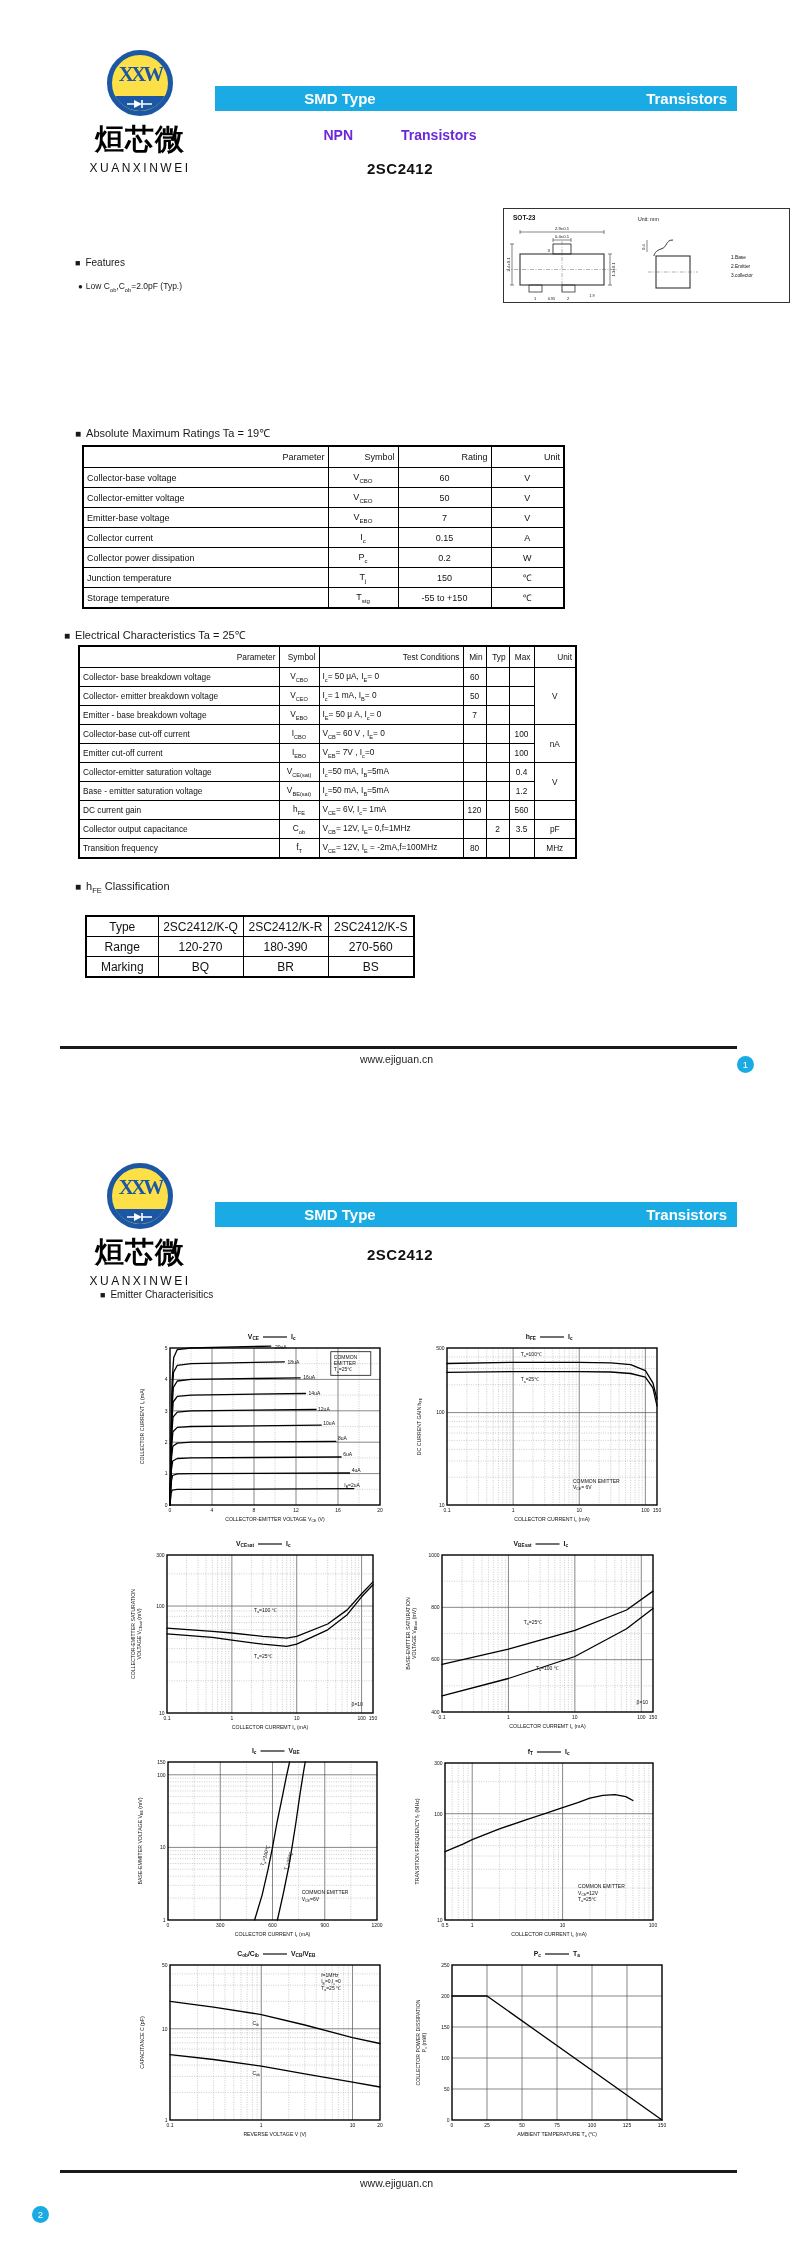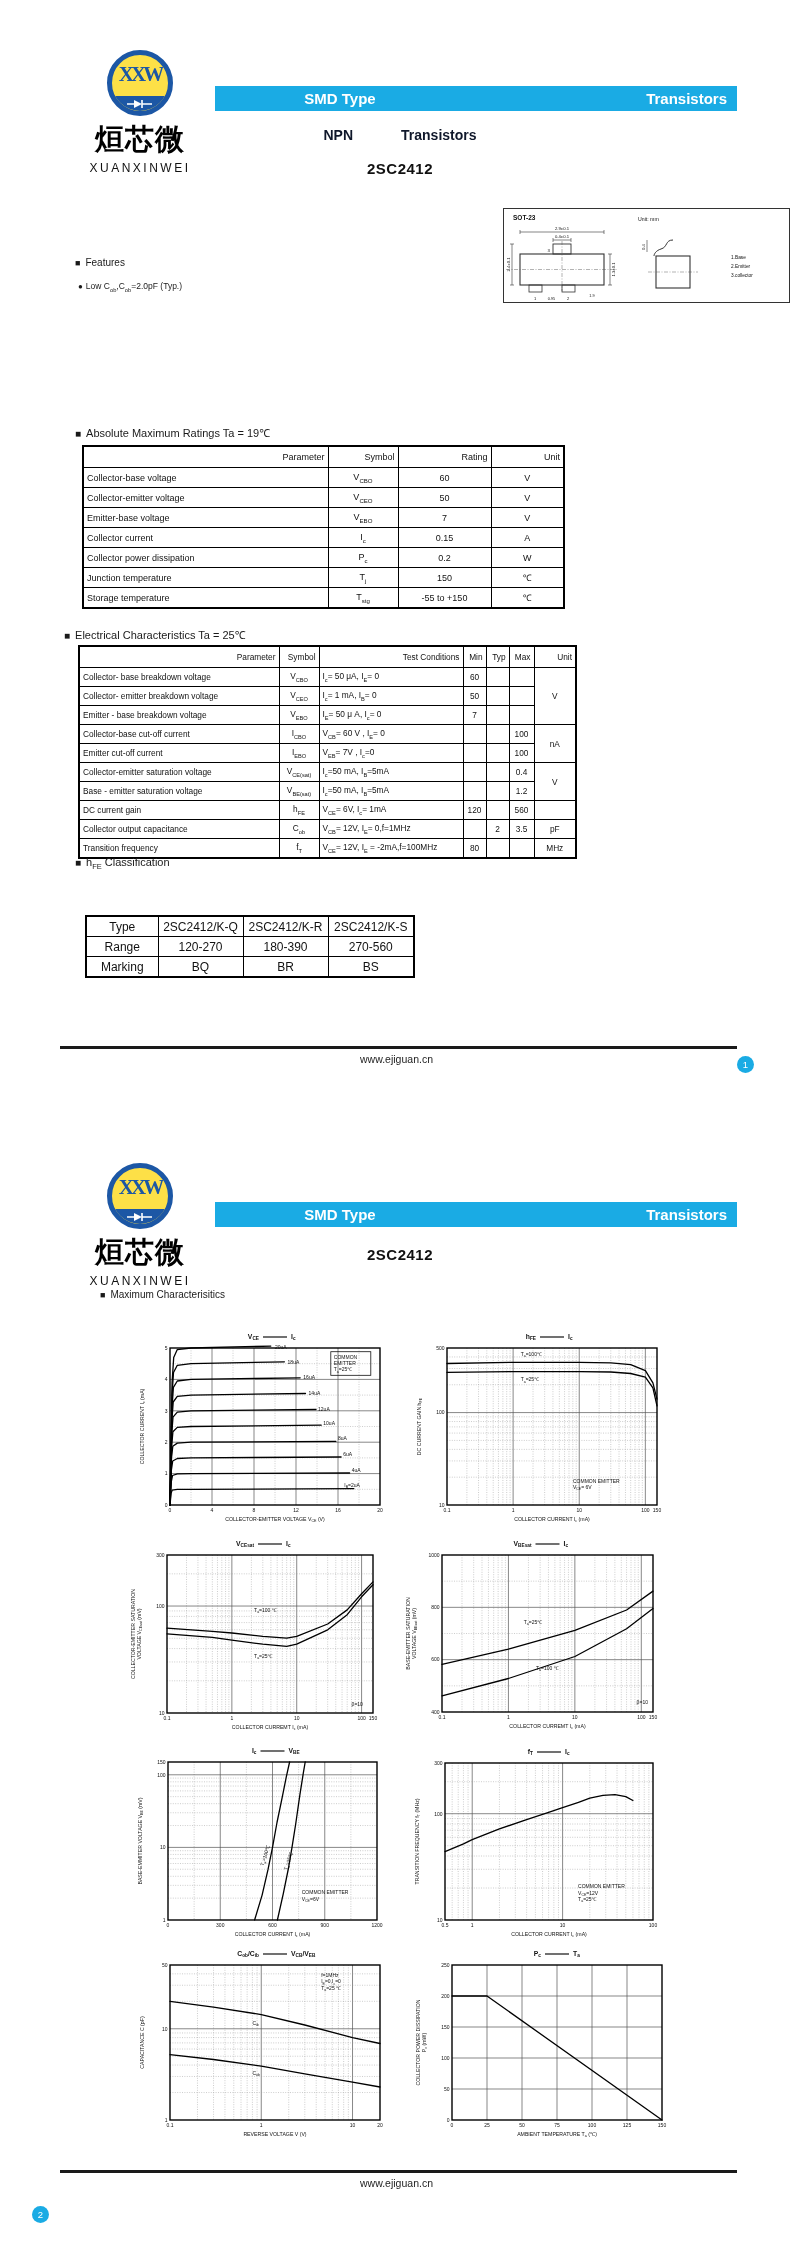--- a/index.html
+++ b/index.html
@@ -10,21 +10,21 @@
   .logo{position:absolute;width:120px;text-align:center;}
   .logo-circle{position:relative;width:56px;height:56px;border:5px solid var(--brand-blue);border-radius:50%;margin:0 auto;overflow:hidden;background:#fde047;font-family:Liberation Serif, serif;}
   .logo-xw{font-weight:bold;font-size:21px;letter-spacing:-3px;color:var(--brand-blue);margin-top:7px;}
   .logo-band{position:absolute;left:0;right:0;bottom:0;height:15px;background:var(--brand-blue);display:flex;align-items:center;justify-content:center;}
   .logo-cn{font-size:29px;font-weight:bold;letter-spacing:1px;color:#000;margin-top:4px;white-space:nowrap;font-family:"DejaVu Sans","Liberation Sans",sans-serif;}
   .logo-en{font-size:12px;letter-spacing:2.5px;color:#111;margin-top:1px;}
   
   .banner{position:absolute;background:var(--accent);color:#fff;font-weight:bold;font-size:15px;height:25px;line-height:25px;}
   .banner .bl{position:absolute;left:0;width:250px;text-align:center;}
   .banner .br{position:absolute;right:10px;}
-  .typeline{position:absolute;text-align:center;font-weight:bold;font-size:14px;color:#0f172a;}
+  .typeline{position:absolute;text-align:center;font-weight:bold;font-size:14px;color:#6d28d9;}
   .typeline .g2{margin-left:48px;}
   .part{position:absolute;text-align:center;font-weight:bold;font-size:15px;color:#111;letter-spacing:0.5px;}
   
   .h1{position:absolute;font-size:11px;color:#1a1a1a;white-space:nowrap;}
   .h1 .sq{font-size:10px;margin-right:5px;}
   .h2{position:absolute;font-size:10px;color:#1a1a1a;white-space:nowrap;}
   .h2 .sq{font-size:9px;margin-right:5px;}
   .feat{position:absolute;font-size:8.5px;color:#1a1a1a;white-space:nowrap;}
   .feat .dot{font-size:8px;margin-right:3px;}
   
@@ -252,21 +252,21 @@
           <td>f<sub>T</sub></td>
           <td class="l">V<sub>CE</sub>= 12V, I<sub>E</sub> = -2mA,f=100MHz</td>
           <td>80</td>
           <td></td>
           <td></td>
           <td rowspan="1">MHz</td>
         </tr>
       </tbody>
     </table>
 
-  <div class="h1" style="left:75px;top:856px;"><span class="sq">■</span><span>h<sub>FE</sub> Classification</span></div>
+  <div class="h1" style="left:75px;top:880px;"><span class="sq">■</span><span>h<sub>FE</sub> Classification</span></div>
   <table class="ds hfe" style="left:85px;top:915px;width:328px;">
       <colgroup>
         <col style="width: 72px;">
         <col style="width: 85px;">
         <col style="width: 85px;">
         <col style="width: 86px;">
       </colgroup>
       <tbody>
         <tr>
           <td>Type</td>
@@ -307,21 +307,21 @@
     </div>
     <div class="logo-cn">烜芯微</div>
     <div class="logo-en">XUANXINWEI</div>
   </div>
 
   <div class="banner" style="left:215px;top:1202px;width:522px;">
     <span class="bl">SMD Type</span>
     <span class="br">Transistors</span>
   </div>
   <div class="part" style="left:160px;top:1246px;width:480px;">2SC2412</div>
-  <div class="h2" style="left:100px;top:1289px;"><span class="sq">■</span><span>Maximum  Characterisitics</span></div>
+  <div class="h2" style="left:100px;top:1289px;"><span class="sq">■</span><span>Emitter  Characterisitics</span></div>
 
   <div class="fline" style="left:60px;top:2170px;width:677px;"></div>
   <div class="furl" style="top:2177px;">www.ejiguan.cn</div>
   <div class="pnum" style="left:32px;top:2206px;">2</div>
 
   <svg id="overlay" width="793" height="2244" viewBox="0 0 793 2244">
       <g>
         <line x1="191" y1="1348" x2="191" y2="1505" class="gmin"></line>
         <line x1="233" y1="1348" x2="233" y2="1505" class="gmin"></line>
         <line x1="275" y1="1348" x2="275" y2="1505" class="gmin"></line>

